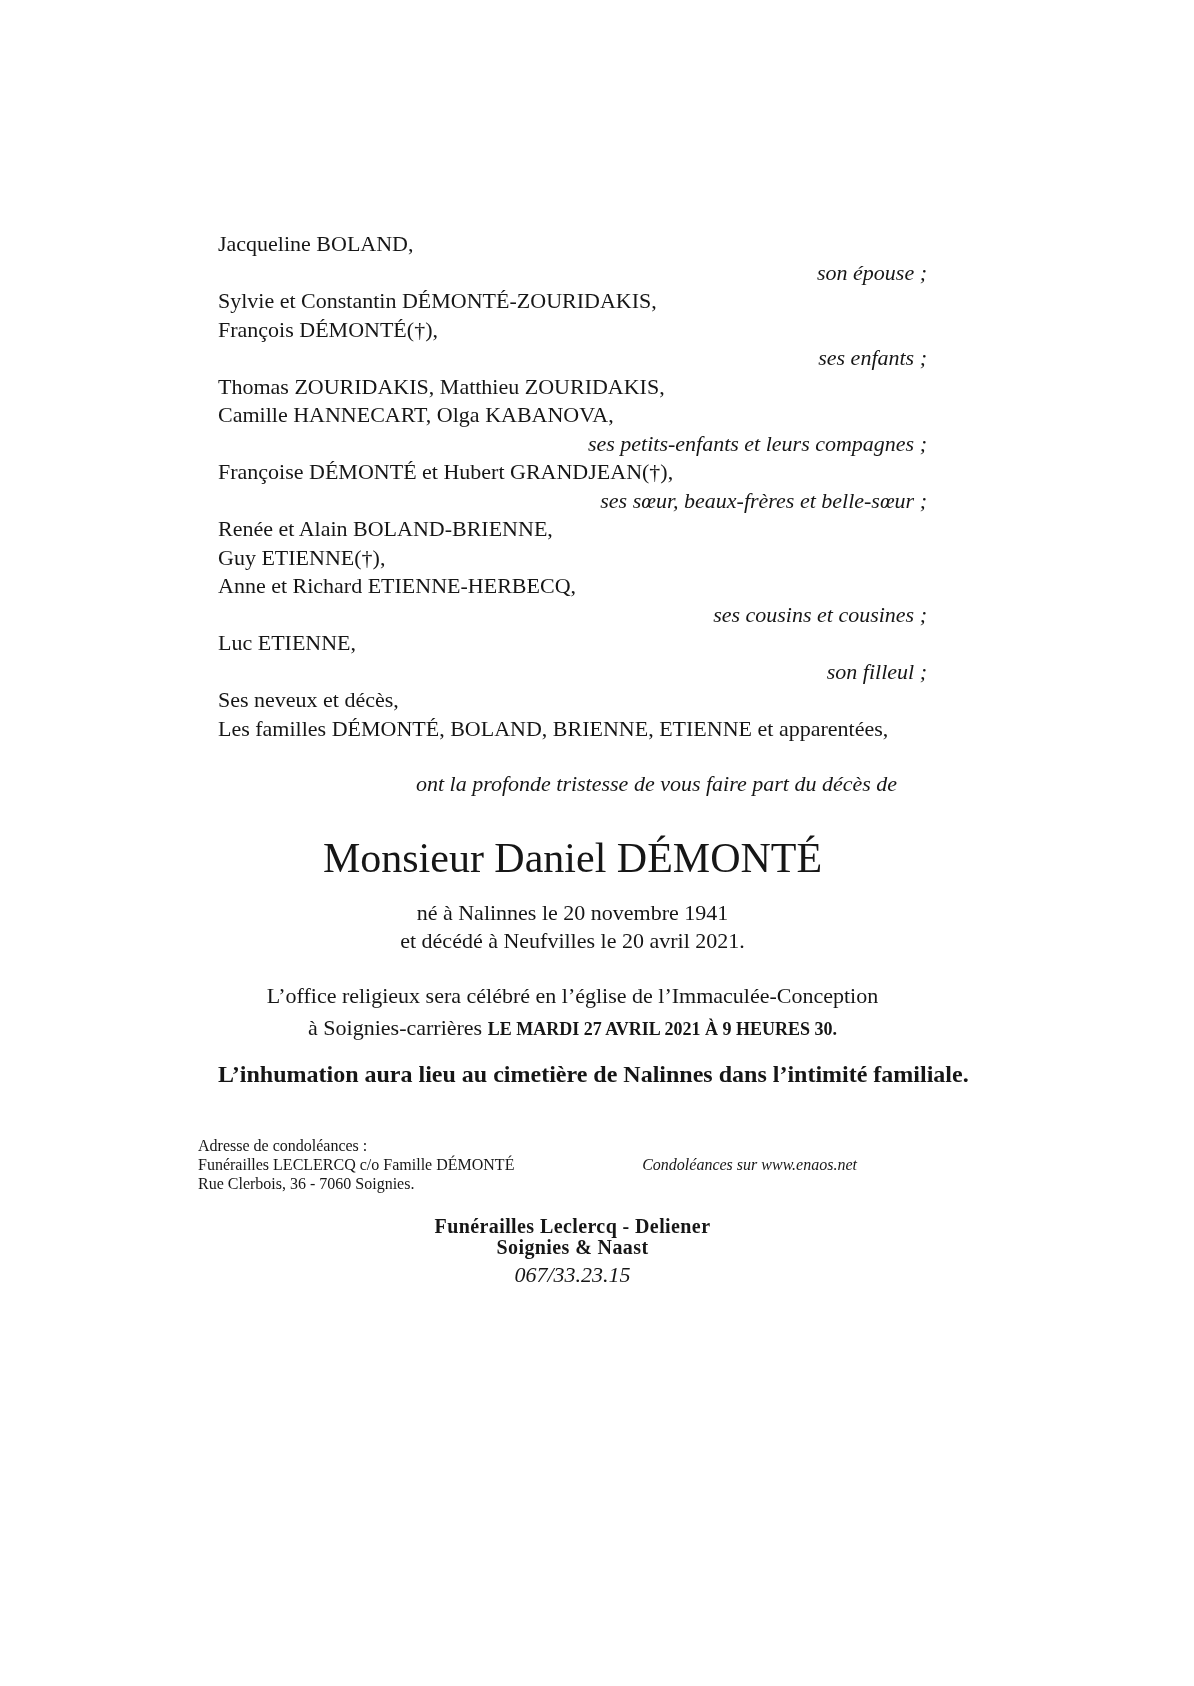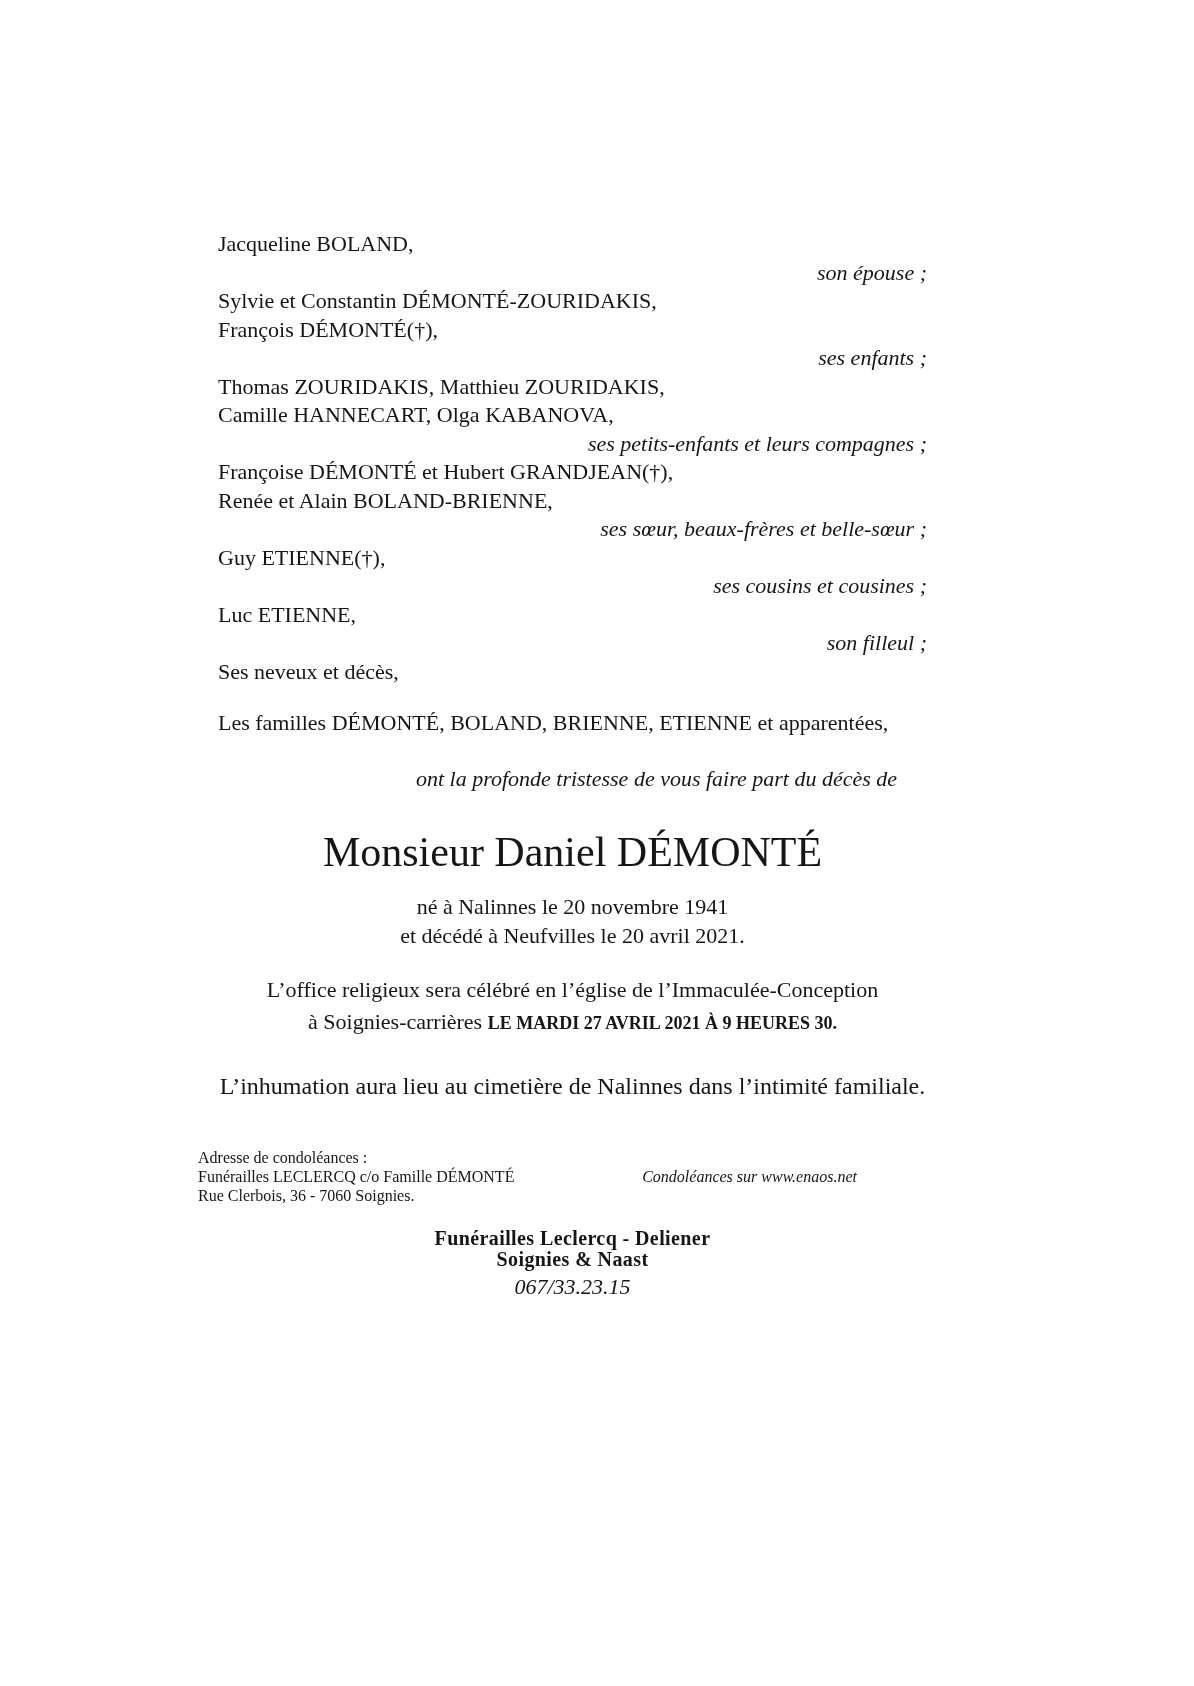--- a/index.html
+++ b/index.html
@@ -21,38 +21,38 @@
   }
   .line {
     font-size: 22px;
     line-height: 28.5px;
     white-space: nowrap;
   }
   .left  { text-align: left; }
   .right { text-align: right; font-style: italic; }
   .center{ text-align: center; }
 
-  .families { margin-top: 23px; }
+  .families { }
   .intro    { margin-top: 27px; padding-right: 30px; }
 
   .deceased {
     margin-top: 31px;
     font-size: 42px;
     line-height: 56px;
     text-align: center;
   }
   .birth { margin-top: 13px; }
 
   .service1 { margin-top: 25px; line-height: 30px; }
   .service2 { line-height: 34px; }
   .svc-bold { font-weight: bold; font-size: 18px; }
 
   .burial {
-    margin-top: 30px;
-    font-weight: normal;
+    margin-top: 12px;
+    font-weight: bold;
     font-size: 24px;
     line-height: 32px;
   }
 
   .footer {
     position: relative;
     margin-top: 46px;
     margin-left: -20px;
     font-size: 16px;
     line-height: 19px;
@@ -88,23 +88,24 @@
 
     <div class="line left">Jacqueline BOLAND,</div>
     <div class="line right">son épouse ;</div>
     <div class="line left">Sylvie et Constantin DÉMONTÉ-ZOURIDAKIS,</div>
     <div class="line left">François DÉMONTÉ(†),</div>
     <div class="line right">ses enfants ;</div>
     <div class="line left">Thomas ZOURIDAKIS, Matthieu ZOURIDAKIS,</div>
     <div class="line left">Camille HANNECART, Olga KABANOVA,</div>
     <div class="line right">ses petits-enfants et leurs compagnes ;</div>
     <div class="line left">Françoise DÉMONTÉ et Hubert GRANDJEAN(†),</div>
+    <div class="line right">ses sœur, beaux-frères et belle-sœur ;</div>
     <div class="line left">Renée et Alain BOLAND-BRIENNE,</div>
-    <div class="line right">ses sœur, beaux-frères et belle-sœur ;</div>
     <div class="line left">Guy ETIENNE(†),</div>
+    <div class="line left">Anne et Richard ETIENNE-HERBECQ,</div>
     <div class="line right">ses cousins et cousines ;</div>
     <div class="line left">Luc ETIENNE,</div>
     <div class="line right">son filleul ;</div>
     <div class="line left">Ses neveux et décès,</div>
 
     <div class="line left families">Les familles DÉMONTÉ, BOLAND, BRIENNE, ETIENNE et apparentées,</div>
 
     <div class="line right intro">ont la profonde tristesse de vous faire part du décès de</div>
 
     <div class="deceased">Monsieur Daniel DÉMONTÉ</div>

